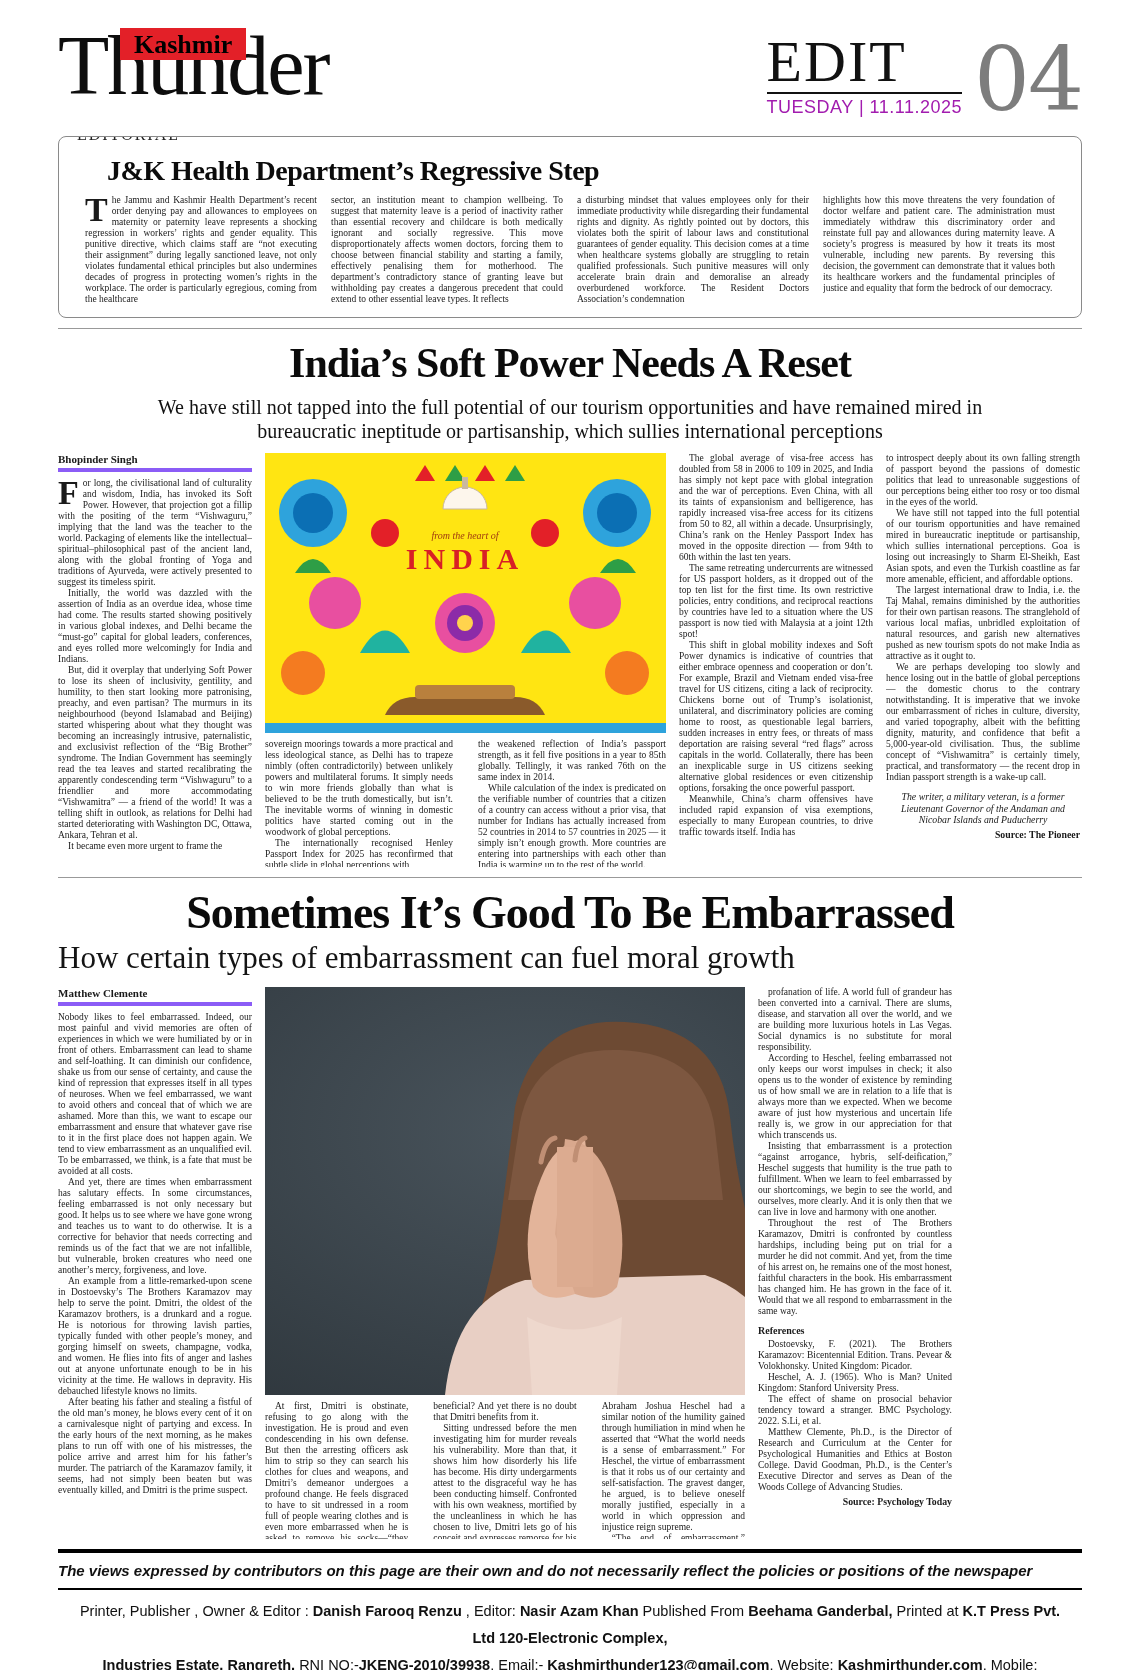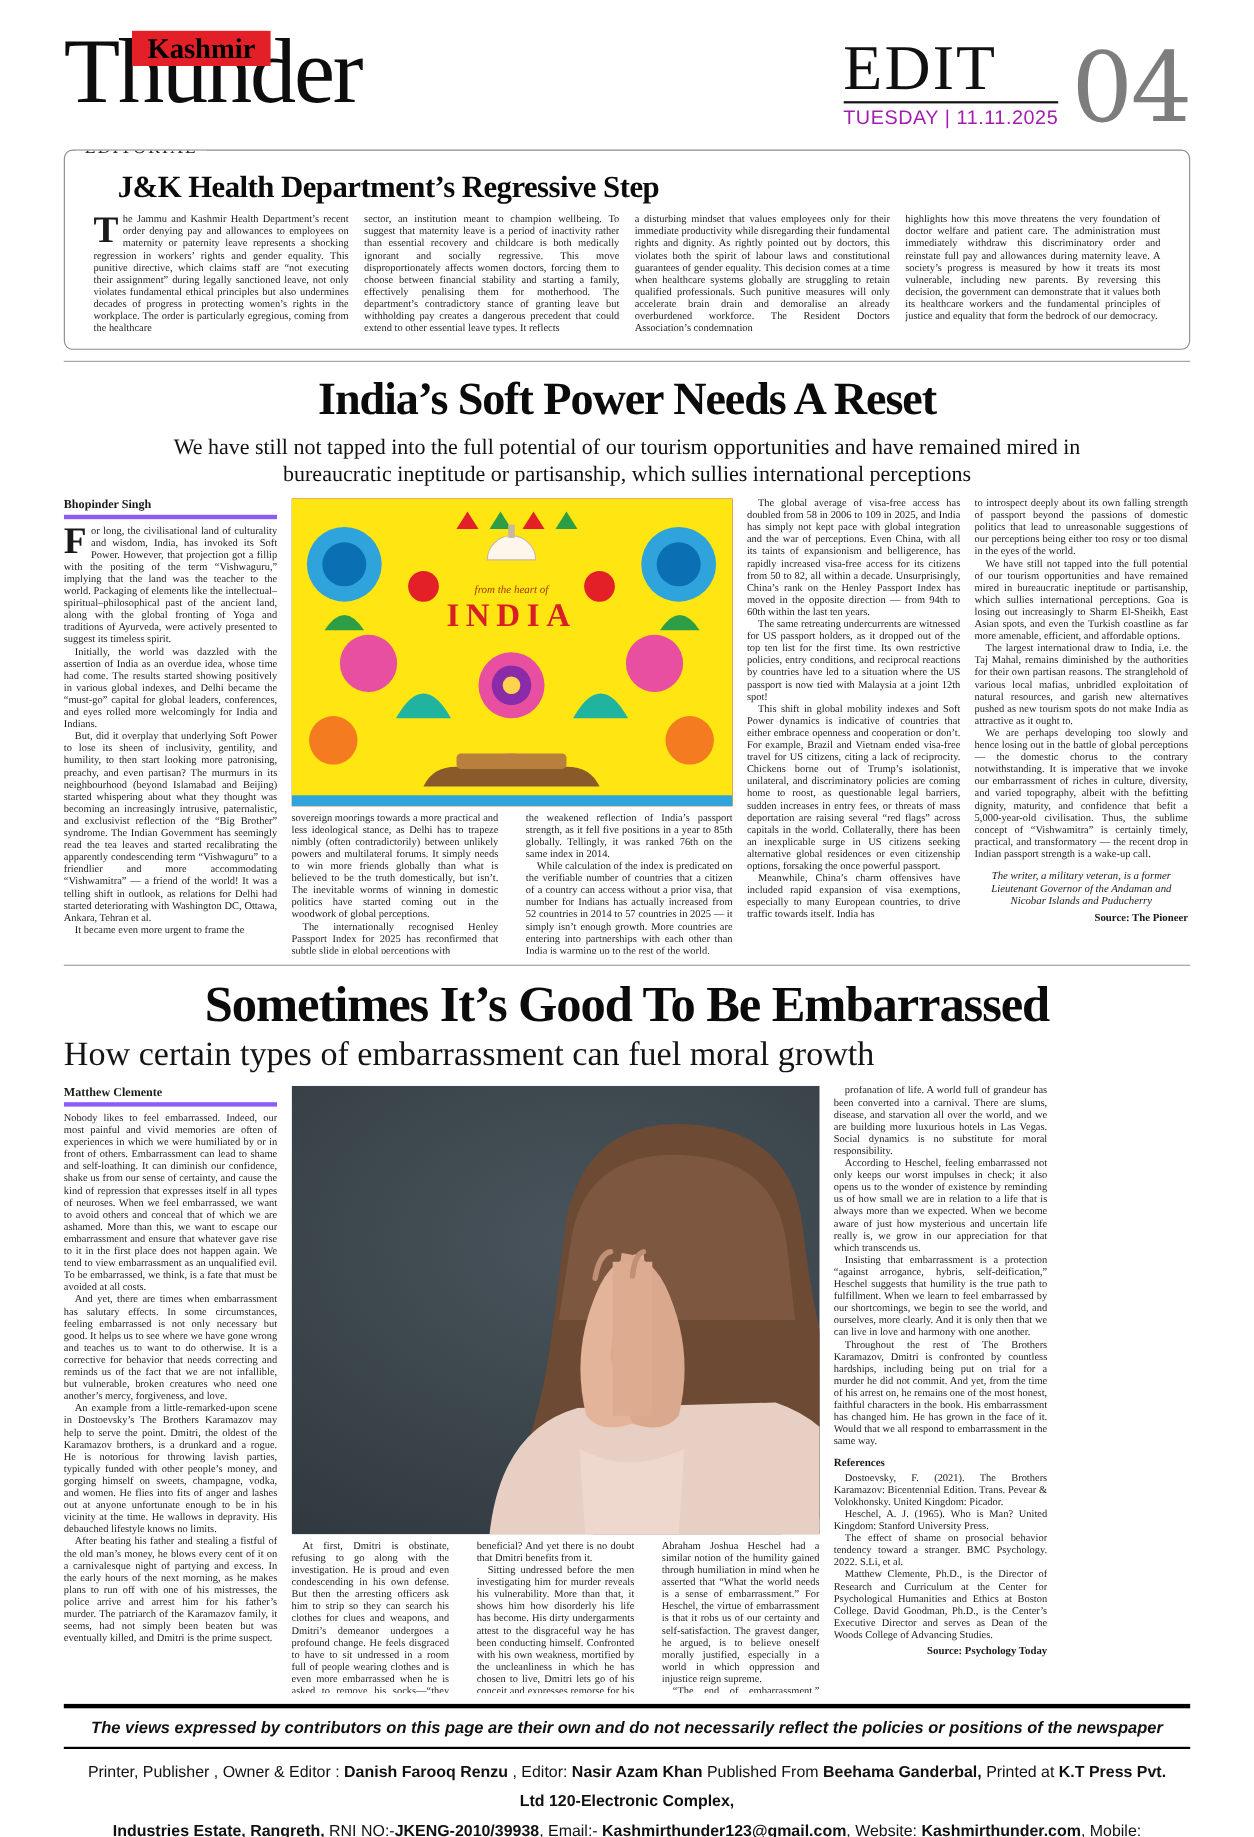--- a/index.html
+++ b/index.html
@@ -34,42 +34,42 @@
   .byline { font-family:"Liberation Serif", serif; font-weight:bold; font-size:11px; border-bottom:4px solid #8b5cf6; padding-bottom:3px; margin-bottom:6px; }
   .body-flex { display:flex; gap:13px; }
   .ncol { width:194px; overflow:hidden; }
   .ncol p, .ecol p { font-size:9.5px; line-height:11px; text-align:justify; }
   .ncol p + p, .ecol p + p, .sub-cols p + p { text-indent:10px; }
   .ncol p.ind, .sub-cols p.ind { text-indent:10px; }
   .dc::first-letter { float:left; font-size:34px; line-height:26px; font-weight:bold; padding:2px 4px 0 0; }
 
   .a1-body { height:414px; }
   .mid2 { width:401px; overflow:hidden; }
-  .img-india { width:447px; height:280px; background:#c2410c; overflow:hidden; }
+  .img-india { width:447px; height:280px; background:#a3a3a3; overflow:hidden; }
   .sub-cols { display:flex; gap:25px; margin-top:6px; }
   .sub-cols .scol { width:194px; overflow:hidden; }
   .sub-cols p { font-size:9.5px; line-height:11px; text-align:justify; }
   .credit { font-style:italic; text-align:center; font-size:9.8px; line-height:11.5px; margin-top:8px; }
   .source-line { text-align:right; font-size:9.8px; font-weight:bold; margin-top:3px; }
 
   
   .a2-head { font-size:46px; letter-spacing:-1px; margin-top:8px; }
   .a2-sub { font-size:31px; line-height:34px; color:#141414; margin:2px auto 12px auto; font-family:"Liberation Serif", serif; }
   .a2-body { height:552px; }
   .mid3 { width:480px; overflow:hidden; }
   .img-photo { width:608px; height:408px; overflow:hidden; }
   .sub-cols3 .scol { width:194px; }
   .ref-head { font-weight:bold; font-size:10px; margin-top:8px; margin-bottom:3px; }
   .refs p { font-size:9.5px; line-height:11px; text-align:justify; text-indent:10px; }
 
   
   .footer { margin-top:10px; }
   .rule-thick { border-top:4px solid #000; }
   .rule-med { border-top:2px solid #000; }
-  .disclaimer { font-family:"Liberation Sans", sans-serif; font-weight:bold; font-style:italic; text-align:center; font-size:15px; padding:9px 0; color:#111; }
+  .disclaimer { font-family:"Liberation Sans", sans-serif; font-weight:bold; font-style:italic; font-size:15px; padding:9px 0; color:#111; }
   .publisher { font-family:"Liberation Sans", sans-serif; text-align:center; font-size:14.5px; line-height:27px; padding:8px 10px; color:#111; }
   .publisher .b { font-weight:bold; }
 </style>
 </head>
 <body>
 
 <div class="page">
 
   <div class="masthead">
     <div class="brand">

